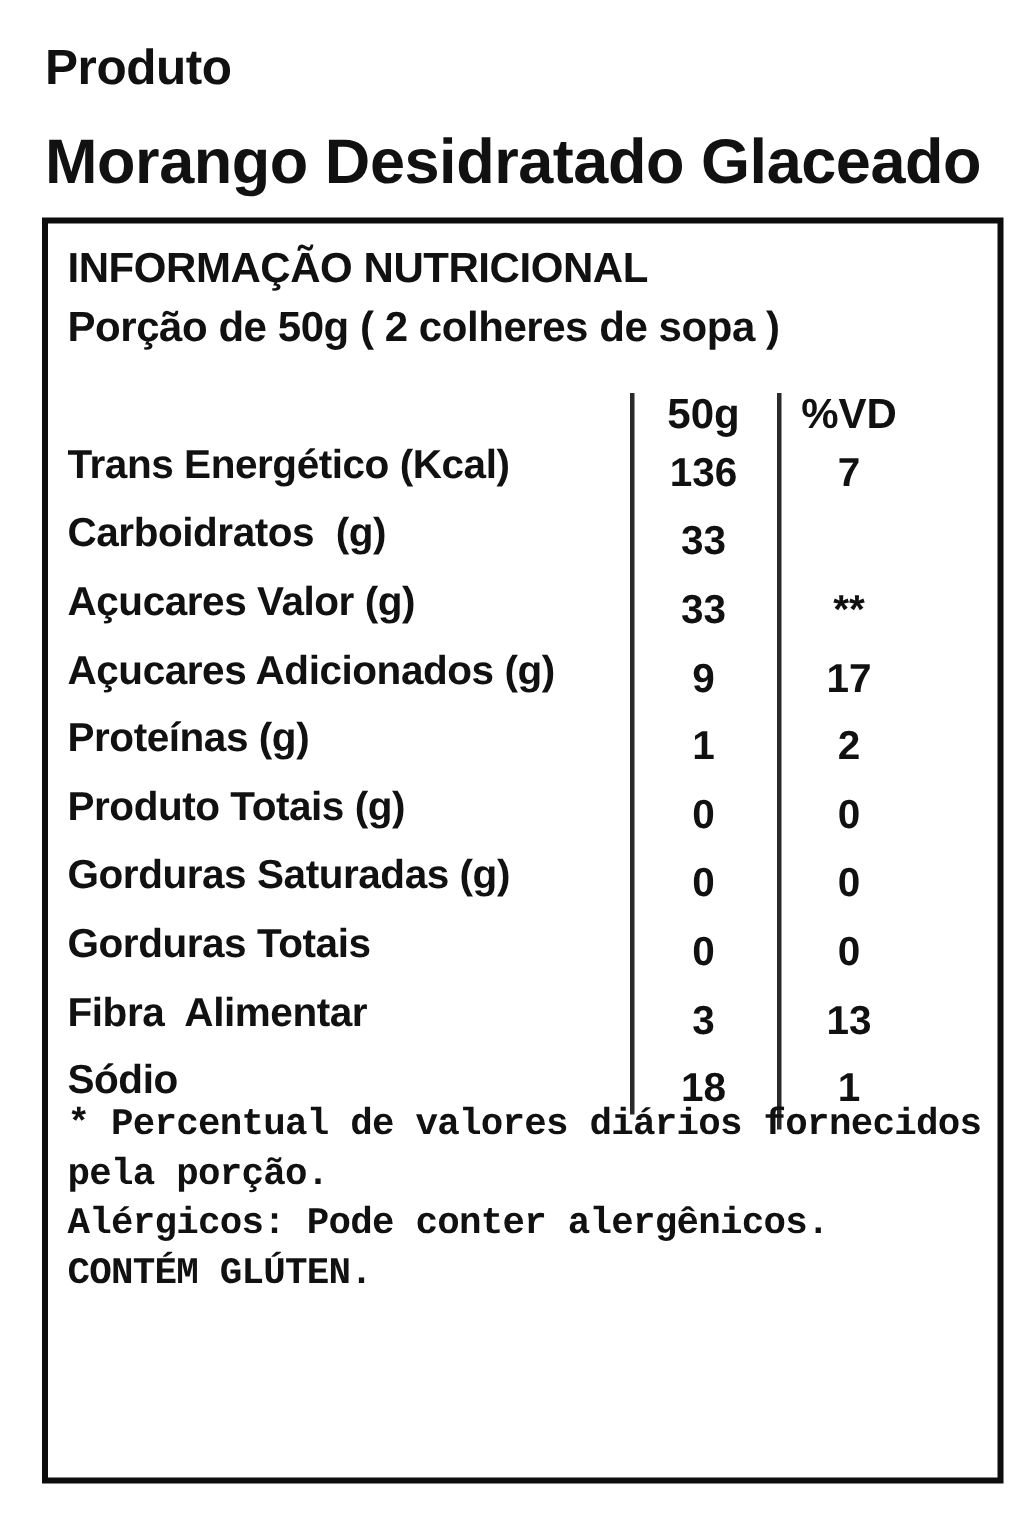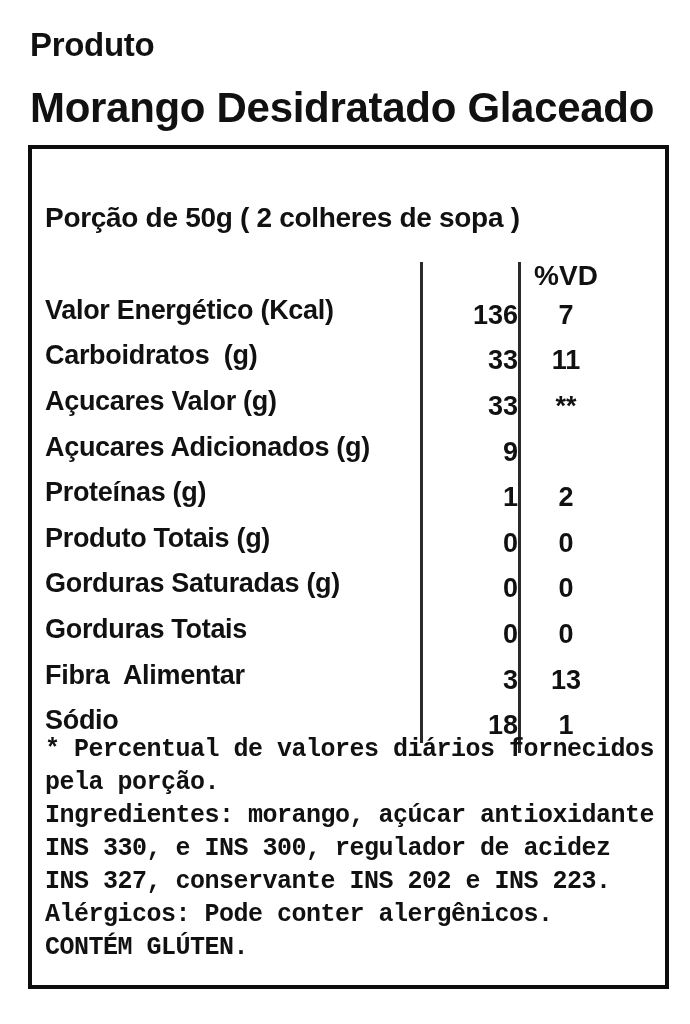--- a/index.html
+++ b/index.html
@@ -82,21 +82,21 @@
   .cell.label {
     left: 13px;
     top: 50%;
     transform: translateY(-55%);
     white-space: pre;
     letter-spacing: -0.3px;
   }
   .cell.amount {
     left: 388px;
     width: 98px;
-    text-align: right;
+    text-align: center;
     top: 50%;
     transform: translateY(-38%);
   }
   .cell.dv {
     left: 486px;
     width: 96px;
     text-align: center;
     top: 50%;
     transform: translateY(-38%);
   }
@@ -116,52 +116,54 @@
 <body>
 
 <div class="screen">
 
   <h1 class="page-title">Produto</h1>
 
   <h2 class="product-name">Morango Desidratado Glaceado</h2>
 
   <section class="label-box">
 
+    <div class="nl-heading">INFORMAÇÃO NUTRICIONAL</div>
 
     <div class="nl-serving">Porção de 50g ( 2 colheres de sopa )</div>
 
     <div class="col-header">
+      <span class="col-h amount">50g</span>
       <span class="col-h dv">%VD</span>
     </div>
 
     <div class="vline vline1"></div>
     <div class="vline vline2"></div>
 
     <div class="rows">
   <div class="row">
-    <span class="cell label">Valor Energético (Kcal)</span>
+    <span class="cell label">Trans Energético (Kcal)</span>
     <span class="cell amount">136</span>
     <span class="cell dv">7</span>
   </div>
 
   <div class="row">
     <span class="cell label">Carboidratos  (g)</span>
     <span class="cell amount">33</span>
-    <span class="cell dv">11</span>
   </div>
 
   <div class="row">
     <span class="cell label">Açucares Valor (g)</span>
     <span class="cell amount">33</span>
     <span class="cell dv">**</span>
   </div>
 
   <div class="row">
     <span class="cell label">Açucares Adicionados (g)</span>
     <span class="cell amount">9</span>
+    <span class="cell dv">17</span>
   </div>
 
   <div class="row">
     <span class="cell label">Proteínas (g)</span>
     <span class="cell amount">1</span>
     <span class="cell dv">2</span>
   </div>
 
   <div class="row">
     <span class="cell label">Produto Totais (g)</span>
@@ -189,19 +191,18 @@
 
   <div class="row">
     <span class="cell label">Sódio</span>
     <span class="cell amount">18</span>
     <span class="cell dv">1</span>
   </div>
 </div>
 
     <div class="footer">
       <p>* Percentual de valores diários fornecidos pela porção.</p>
-      <p>Ingredientes: morango, açúcar antioxidante INS 330, e INS 300, regulador de acidez INS 327, conservante INS 202 e INS 223.</p>
       <p>Alérgicos: Pode conter alergênicos.</p>
       <p>CONTÉM GLÚTEN.</p>
     </div>
 
   </section>
 </div>
 
 </body></html>

